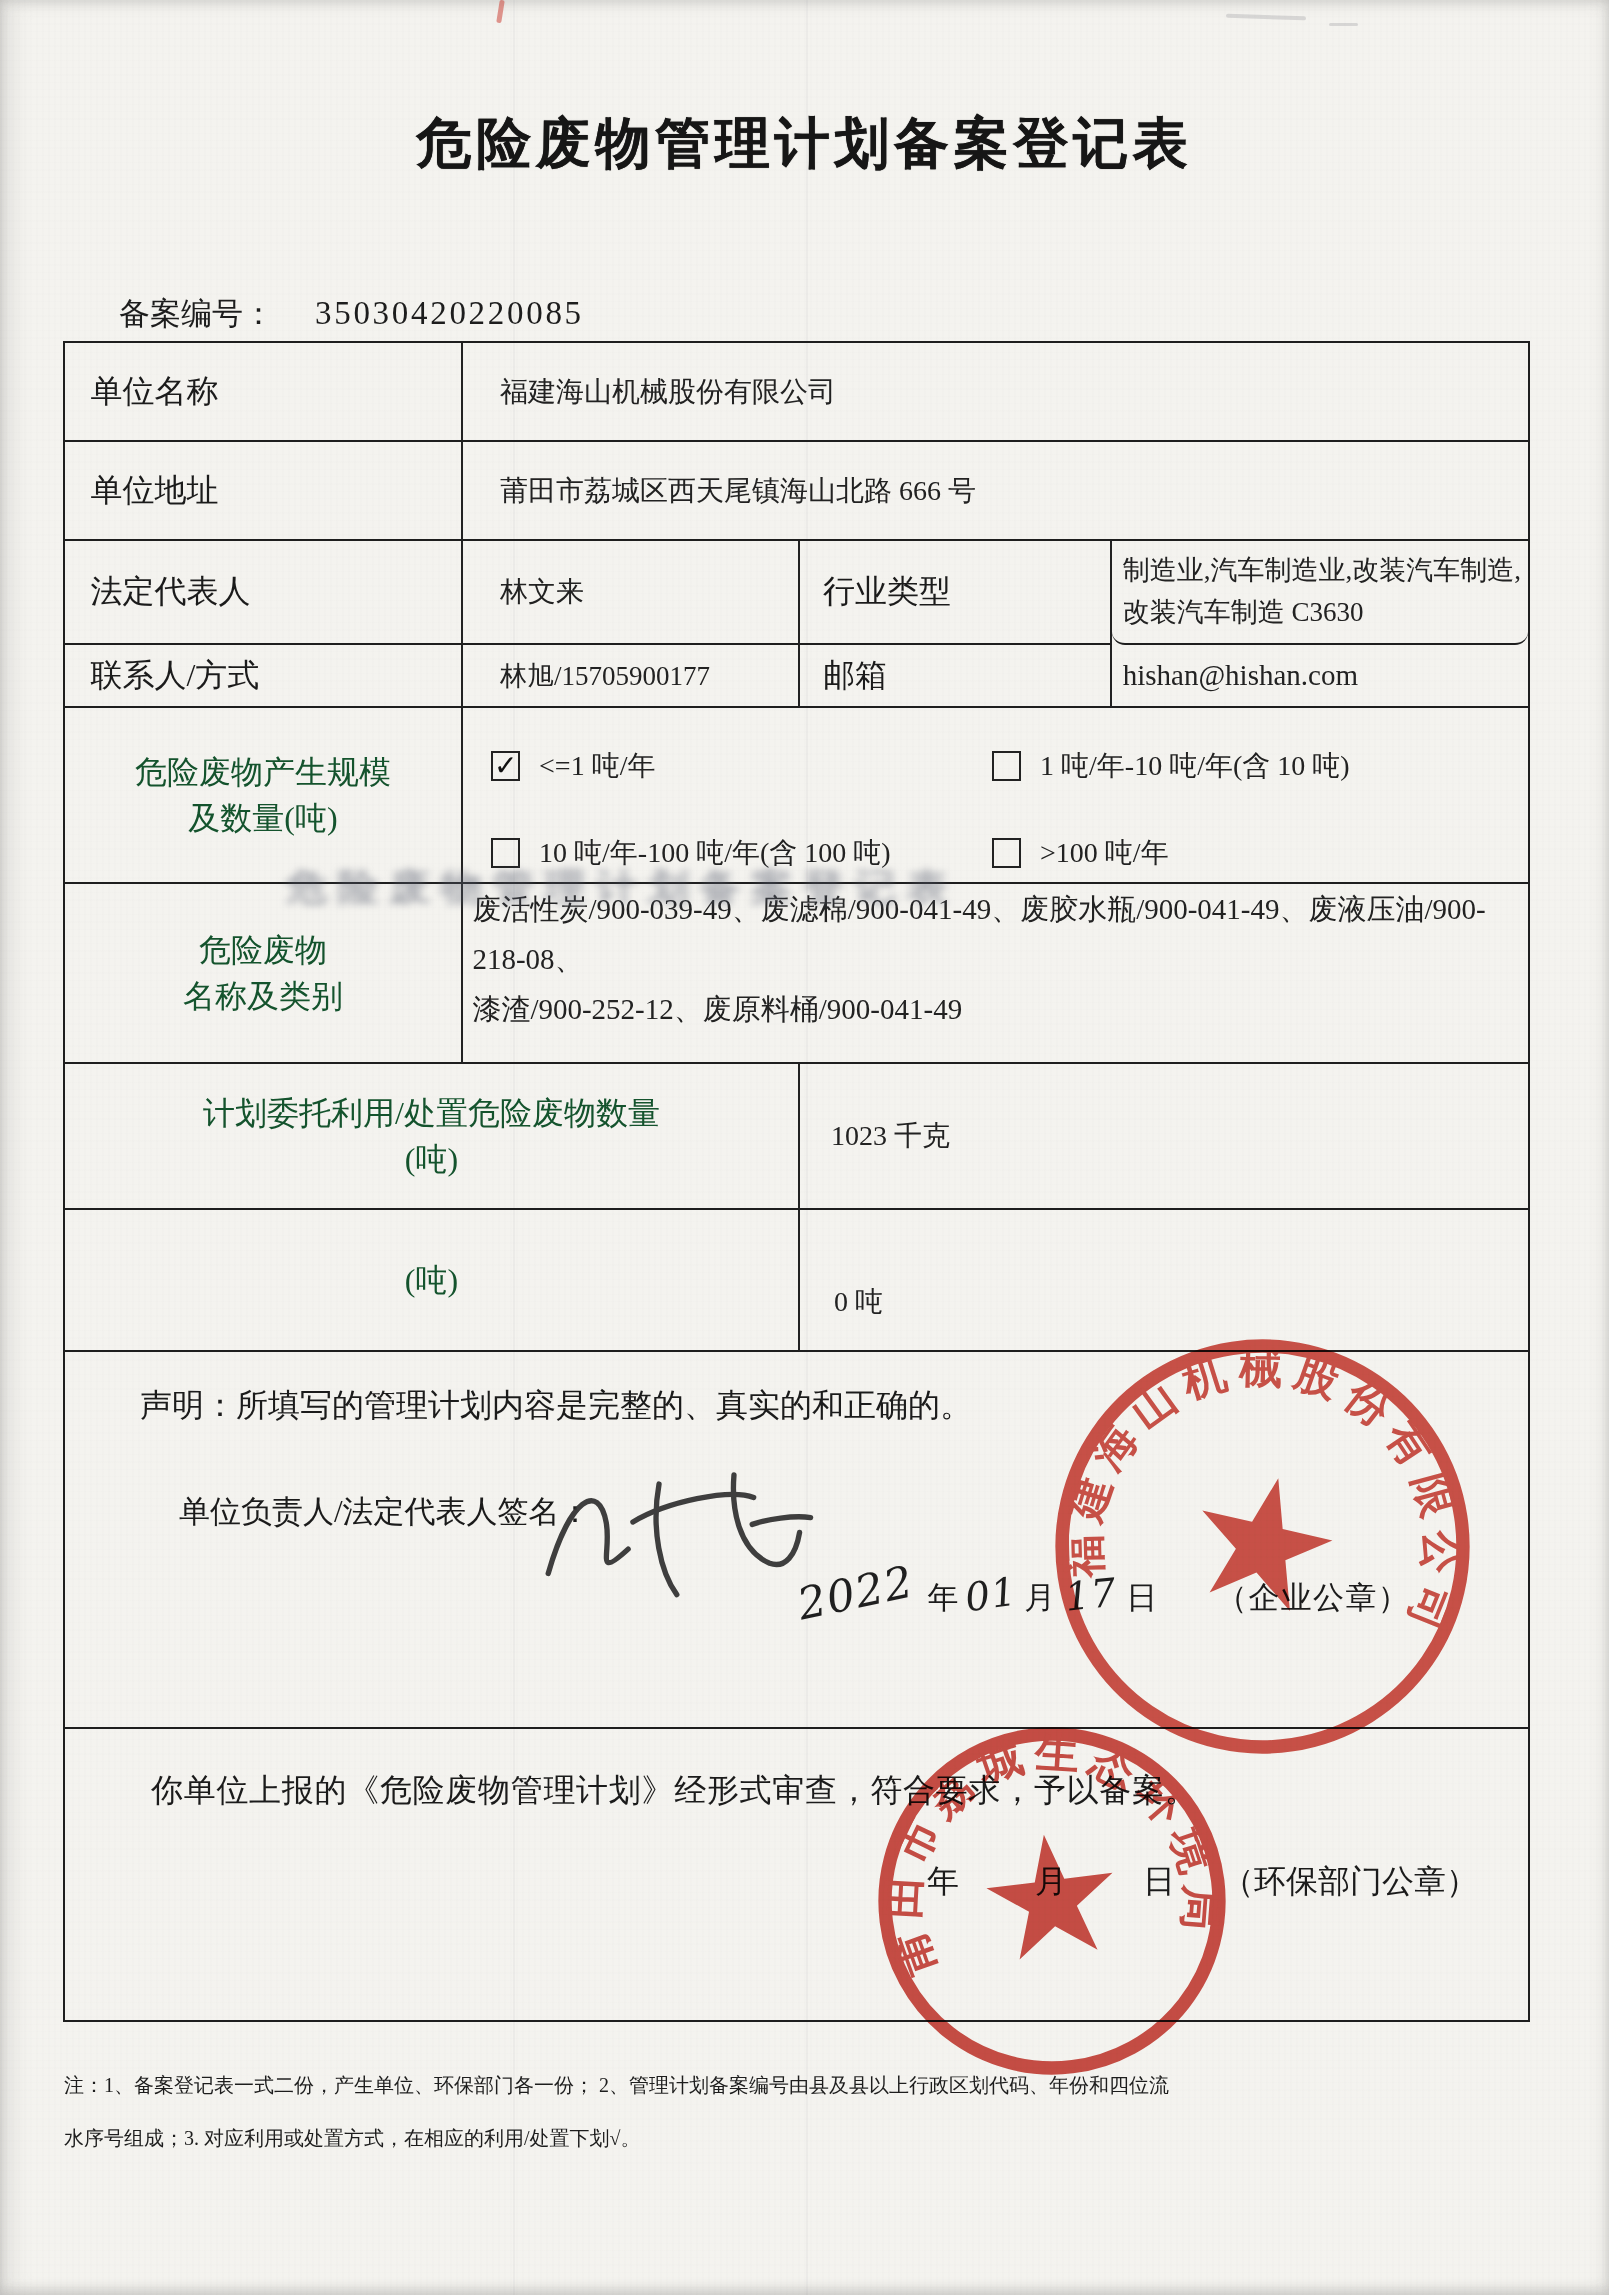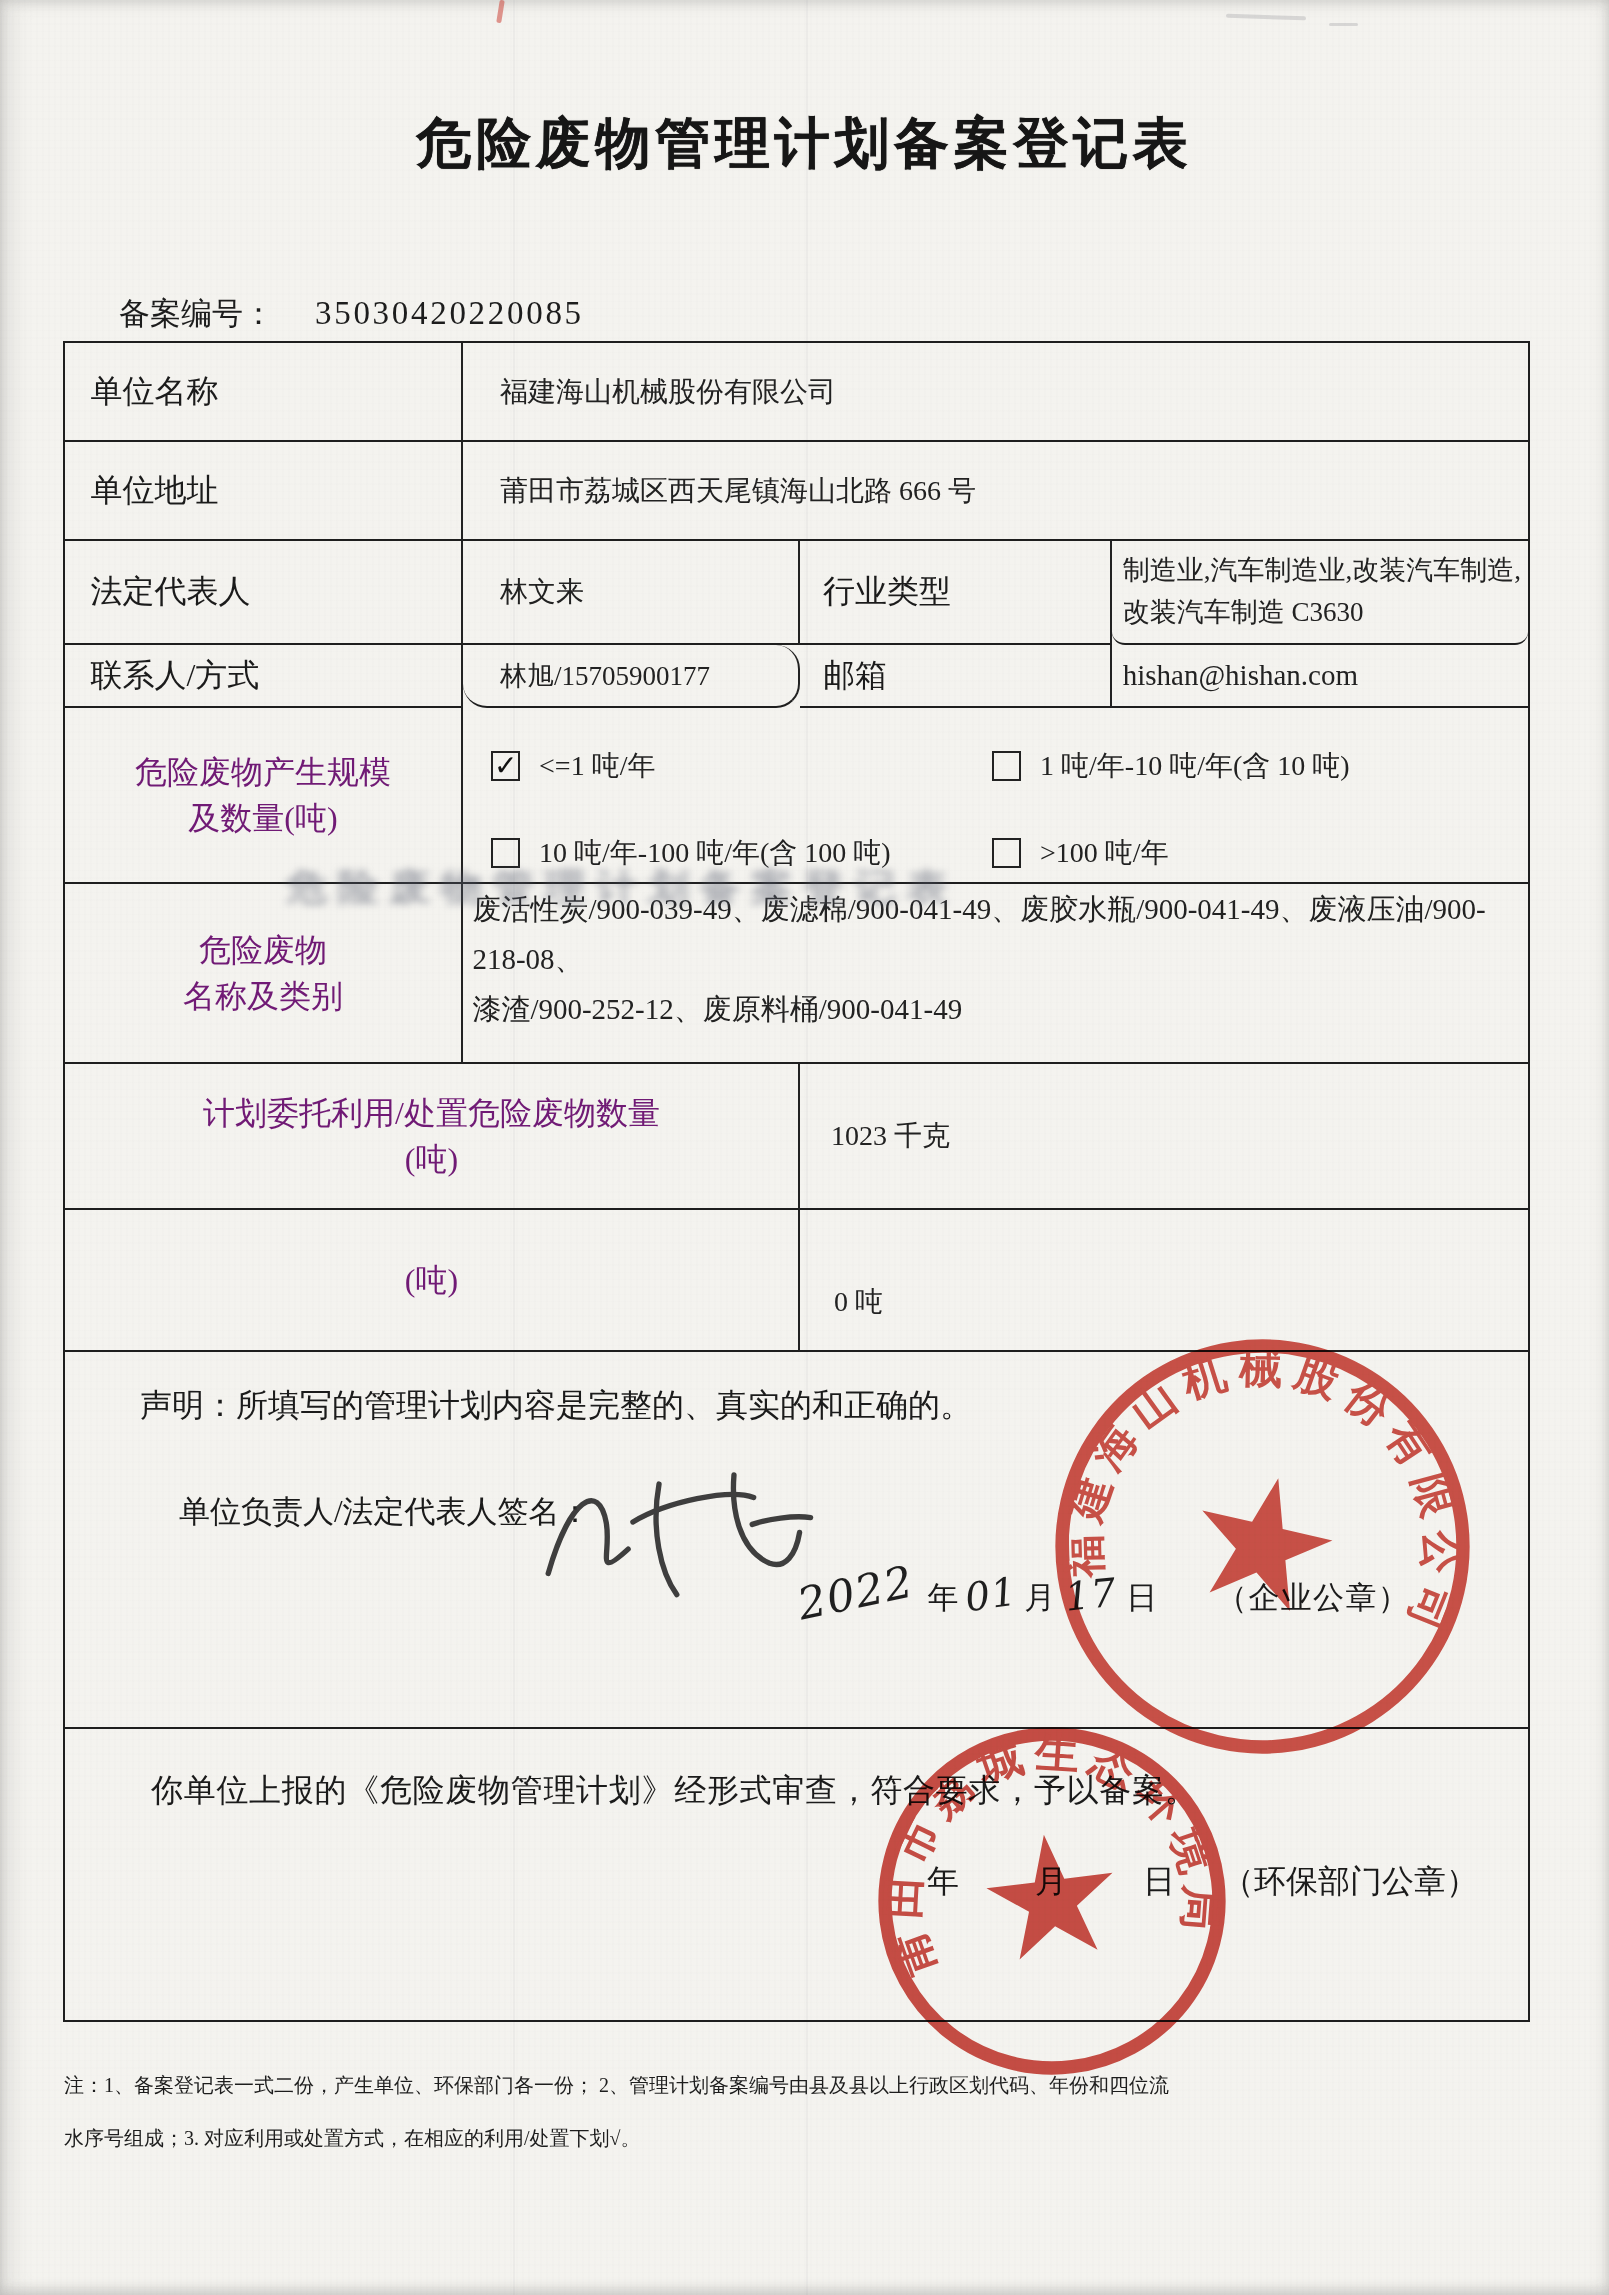--- a/index.html
+++ b/index.html
@@ -37,21 +37,21 @@
   }
   .tbl>div{box-sizing:border-box;position:relative;}
   .c{border-right:2px solid #222;border-bottom:2.7px solid #1e1e1e;}
   .c.no-r{border-right:none;}
   .c.no-b{border-bottom:none;}
   .lab{display:flex;flex-direction:column;justify-content:center;padding-left:25.4px;font-size:32px;color:#1b1b1b;}
   .lab2{padding-left:23px;}
   .val{display:flex;flex-direction:column;justify-content:center;padding-left:37px;font-size:28px;color:#222;}
   .val.small{font-size:27px;padding-left:10.7px;line-height:1.55;border-radius:13px;}
   .val.email{font-size:29px;padding-left:10.7px;}
-  .cent{display:flex;flex-direction:column;justify-content:center;align-items:center;text-align:center;font-size:32px;line-height:1.45;color:#701a75;padding-left:0;}
+  .cent{display:flex;flex-direction:column;justify-content:center;align-items:center;text-align:center;font-size:32px;line-height:1.45;color:#14532d;padding-left:0;}
   .spanv{grid-column:2/5;}
   .spanlab{grid-column:1/3;}
   .spanval{grid-column:3/5;}
   .fullrow{grid-column:1/5;}
   
   .opts{position:relative;font-size:28px;}
   .opt{position:absolute;display:flex;align-items:center;white-space:nowrap;color:#222;}
   .cbx{display:inline-flex;align-items:center;justify-content:center;width:25.4px;height:25.4px;border:2px solid #222;margin-right:18.7px;font-size:28px;line-height:1;color:#111;}
   .opt1{left:28px;top:39px;}
   .opt2{left:529px;top:39px;}
@@ -113,21 +113,21 @@
 
     <div class="c lab">法定代表人</div>
     <div class="c val">林文来</div>
     <div class="c lab lab2">行业类型</div>
     <div class="c no-r val small">
       <span>制造业,汽车制造业,改装汽车制造,</span>
       <span>改装汽车制造 C3630</span>
     </div>
 
     <div class="c lab">联系人/方式</div>
-    <div class="c val" style="font-size:27px;border-radius:24px;">林旭/15705900177</div>
+    <div class="c val" style="font-size:27px;">林旭/15705900177</div>
     <div class="c lab lab2">邮箱</div>
     <div class="c no-r val email">hishan@hishan.com</div>
 
     <div class="c cent">
       <span>危险废物产生规模</span>
       <span>及数量(吨)</span>
     </div>
     <div class="c no-r spanv opts">
       <div class="opt opt1">
           <span class="cbx">✓</span>

